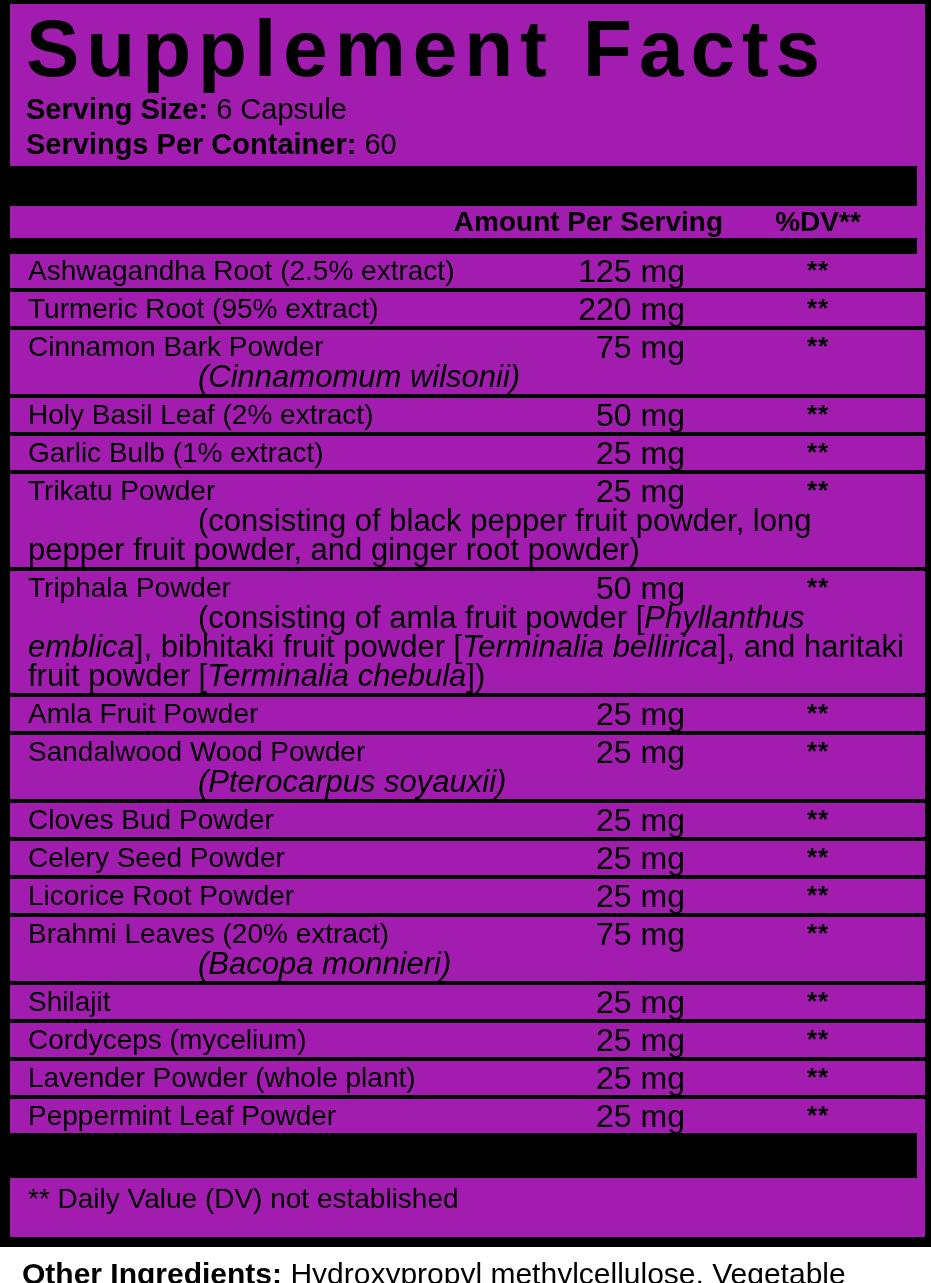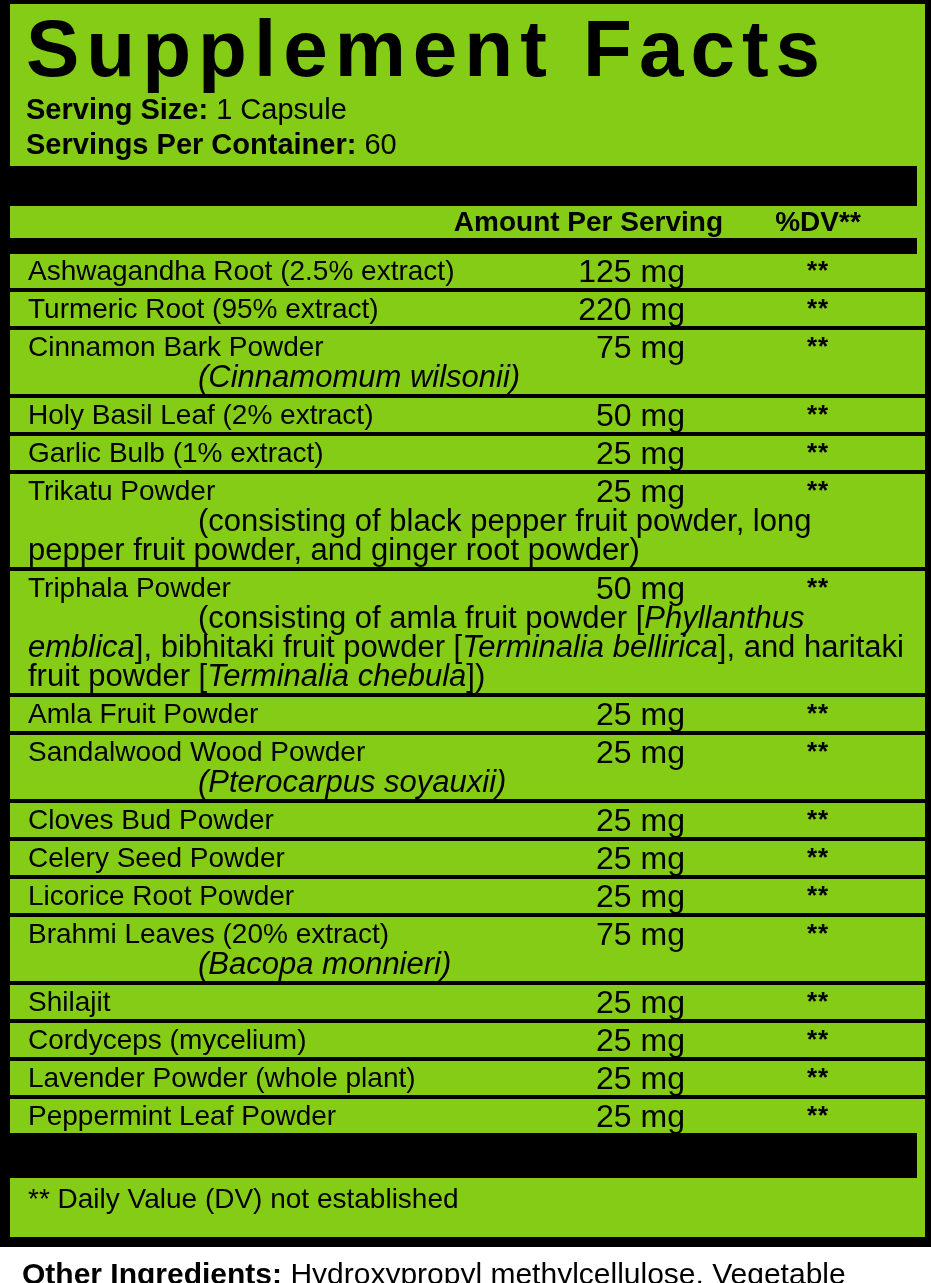--- a/index.html
+++ b/index.html
@@ -7,21 +7,21 @@
     width: 931px; height: 1283px;
     background: #ffffff;
     color: #000000;
     font-family: "Liberation Sans", "DejaVu Sans", sans-serif;
     overflow: hidden;
   }
   .label-box {
     width: 931px;
     border: solid #000;
     border-width: 4px 6px 10px 10px;
-    background: #84cc16;
+    background: #a21caf;
   }
   .title {
     font-size: 80px;
     font-weight: bold;
     letter-spacing: 7px;
     line-height: 86px;
     padding: 2px 0 0 16px;
     white-space: nowrap;
   }
   .serving-line {
@@ -68,21 +68,21 @@
     padding: 8px 40px 0 22px;
   }
 </style>
 </head>
 <body>
 
 <div class="label-box">
 
   <div class="title">Supplement Facts</div>
 
-  <div class="serving-line"><span class="b">Serving Size:</span>&nbsp;<span>1 Capsule</span></div>
+  <div class="serving-line"><span class="b">Serving Size:</span>&nbsp;<span>6 Capsule</span></div>
 
   <div class="serving-line"><span class="b">Servings Per Container:</span>&nbsp;<span>60</span></div>
 
   <div class="bar bar-thick"></div>
 
   <div class="grid-row col-header">
     <span></span>
     <span class="amount">Amount Per Serving</span>
     <span class="dv">%DV**</span>
   </div>

